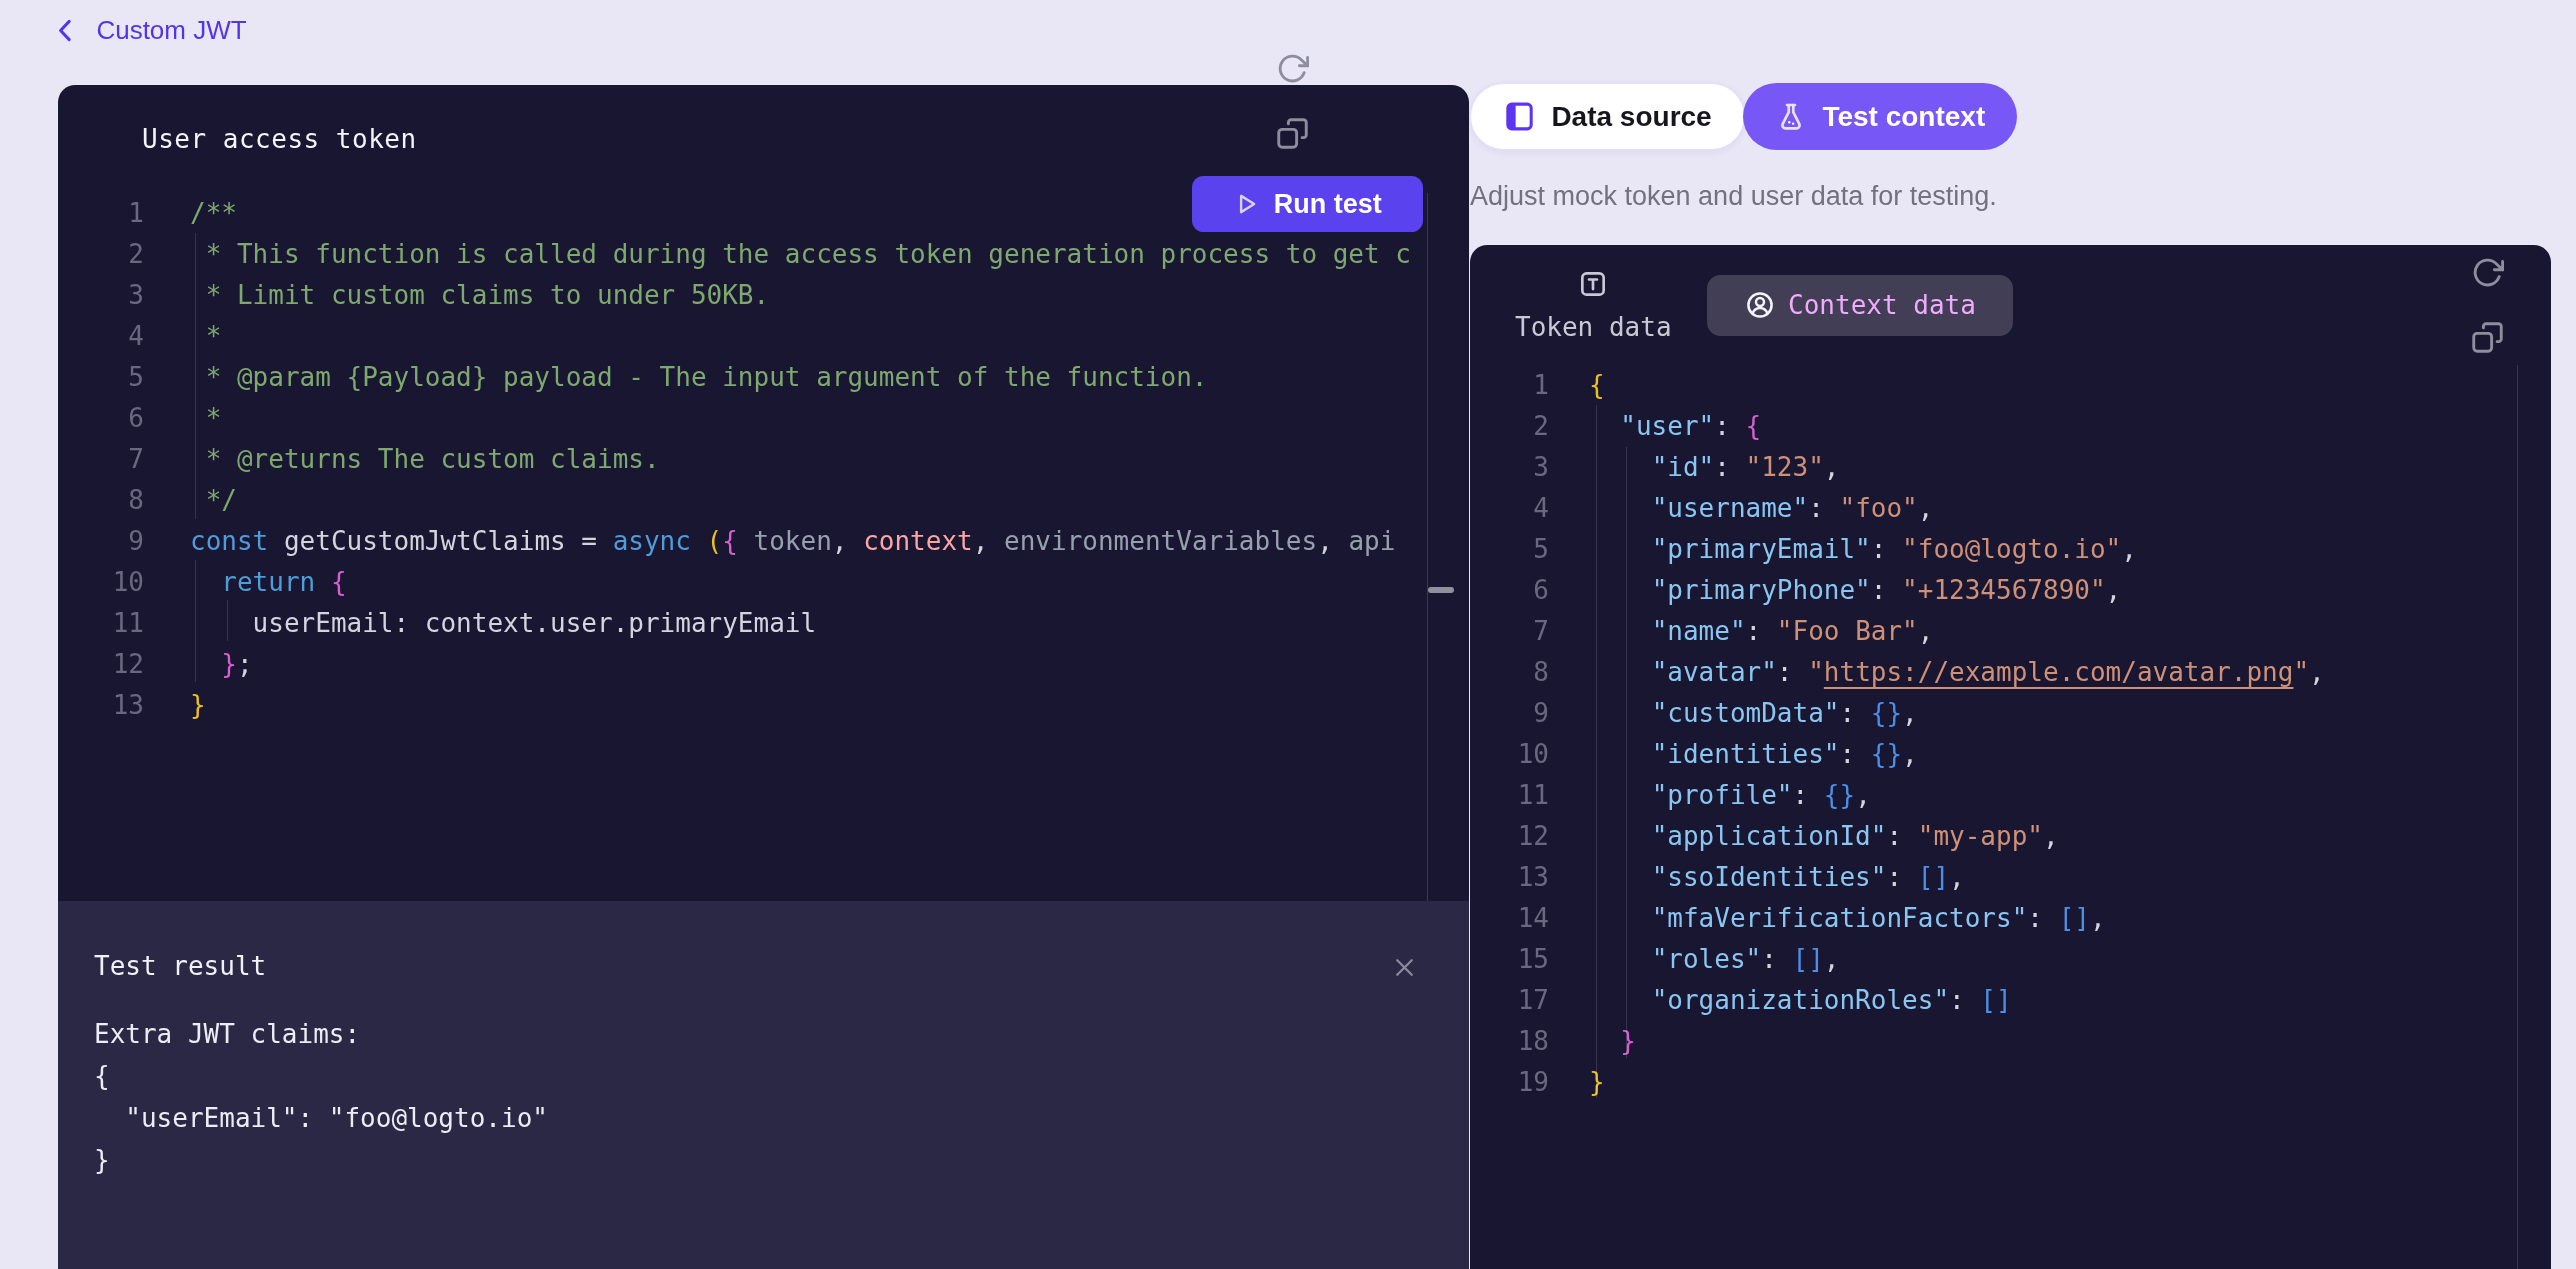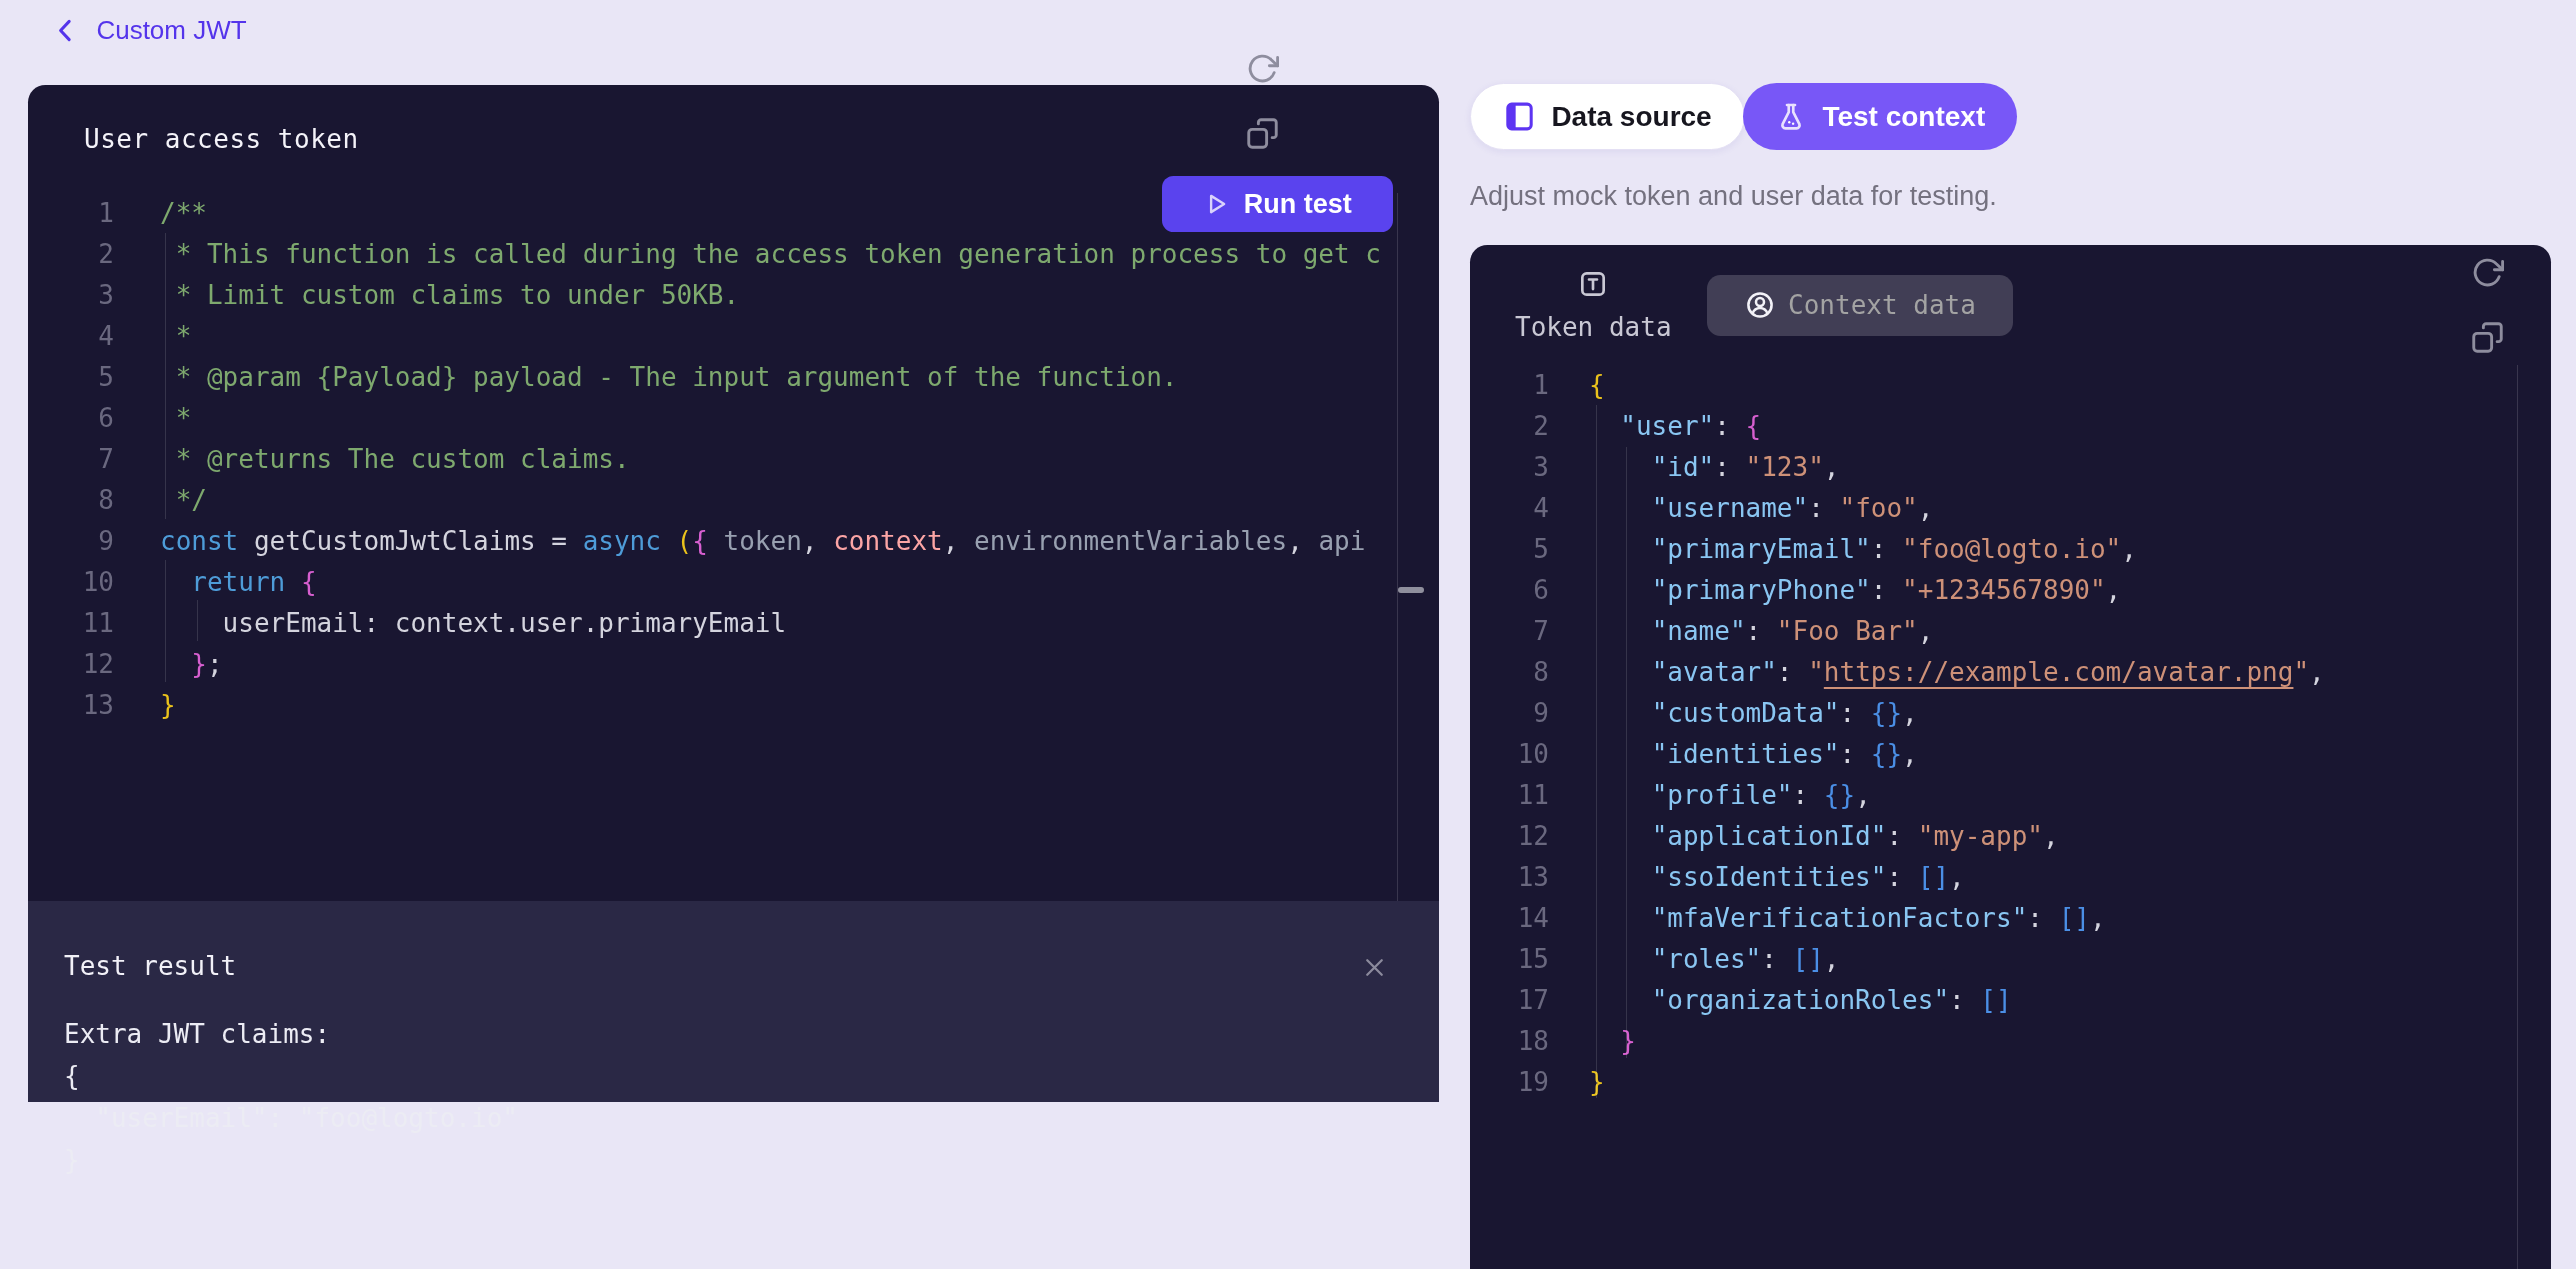--- a/index.html
+++ b/index.html
@@ -11,21 +11,21 @@
     font-family:"Liberation Sans", sans-serif;
   }
 
   
   .back-row { position:absolute; left:52px; top:15.4px; display:flex; align-items:center; gap:15.4px; cursor:pointer; }
   .back-row svg { stroke:#5434EB; }
   .back-label { color:#5434EB; font-size:26px; font-weight:500; }
 
   
   .card { position:absolute; background:#191631; border-radius:17.3px 17.3px 0 0; }
-  #left-card  { left:28px;   top:85px;  width:1411px; height:1017px; }
+  #left-card  { left:58px;   top:85px;  width:1411px; height:1185px;padding-left:28px; }
   #right-card { left:1470px; top:245px; width:1081px; height:1025px; }
 
   
   .lc-header { display:flex; align-items:center; height:108px; padding:0 46px 0 56px; }
   .lc-title { font-family:"DejaVu Sans Mono", monospace; font-size:26px; color:#F4F3F9; letter-spacing:0.5px; }
   .icon-btn { width:44px; height:44px; display:flex; align-items:center; justify-content:center;
               background:none; border:none; cursor:pointer; color:#8E8D9E; }
   .icon-btn svg { stroke:currentColor; }
   .hdr-icons { margin-left:auto; display:flex; align-items:center; gap:21px;flex-direction:column; }
   .run-btn { margin-left:31px; width:231px; height:56px; border:none; border-radius:11.5px;
@@ -89,21 +89,21 @@
 
   .subtitle { position:absolute; left:1470px; top:181px; font-size:27px; color:#74717F; }
 
   
   .rc-header { display:flex; align-items:center; height:120px; padding:0 42px 0 45px; }
   .tab { display:flex; align-items:center; gap:12.5px; font-family:"DejaVu Sans Mono", monospace;
          font-size:26px; cursor:pointer; background:none; border:none; }
   .tab-plain { color:#C9C8D4;flex-direction:column; }
   .tab-plain svg { stroke:#C9C8D4; }
   .tab-chip { margin-left:35px; height:61px; padding:0 37px; border-radius:13.4px;
-              background:#413E55; color:#a3a3a3;justify-content:flex-end; }
+              background:#413E55; color:#f0abfc;justify-content:flex-end; }
   .tab-chip svg { stroke:#F3F2F8; }
 </style>
 </head>
 <body>
 
 <div class="back-row">
   <span style="display:flex;">
     <svg width="29" height="29" viewBox="0 0 27 27" fill="none" stroke-width="2.8" stroke-linecap="round" stroke-linejoin="round">
         <polyline points="16,5 8,13.5 16,22"></polyline>
       </svg>

